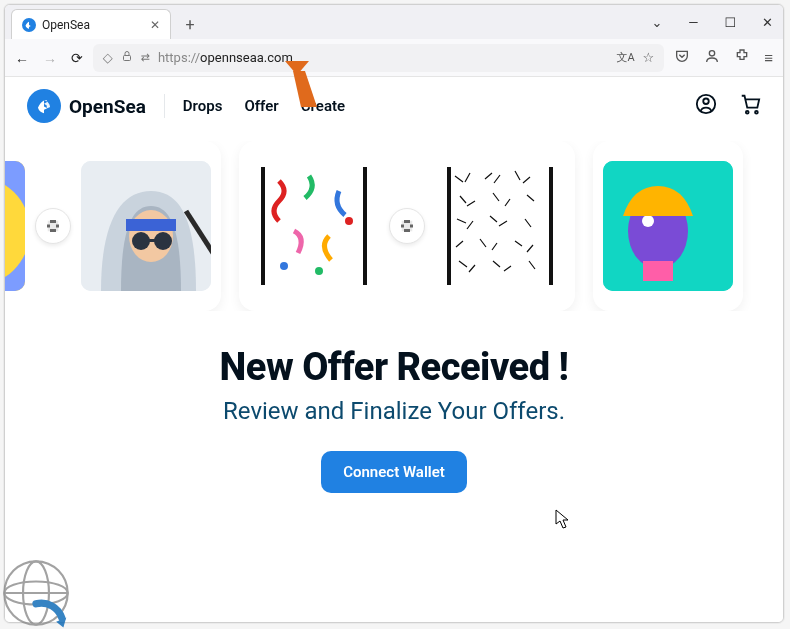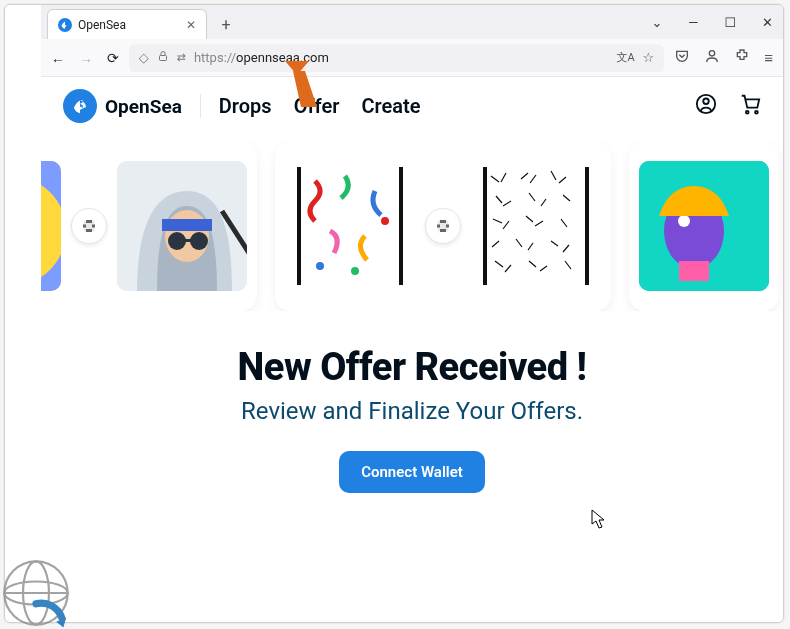--- a/index.html
+++ b/index.html
@@ -1,19 +1,19 @@
 <!DOCTYPE html>
 <html><head>
 <meta charset="utf-8">
 <style>
   * { margin: 0; padding: 0; box-sizing: border-box; font-family: -apple-system, BlinkMacSystemFont, "Segoe UI", Roboto, sans-serif; }
   body { width: 790px; height: 629px; background: #f5f5f5; position: relative; overflow: hidden; }
 
   
-  .browser-window { width: 780px; height: 619px; margin: 4px; border: 1px solid #d0d0d0; border-radius: 6px; background: #fff; position: relative; overflow: hidden; box-shadow: 0 0 0 1px rgba(0,0,0,.04); padding-left: 36px; }
+  .browser-window { width: 780px; height: 619px; margin: 4px; border: 1px solid #d0d0d0; border-radius: 6px; background: #fff; position: relative; overflow: hidden; box-shadow: 0 0 0 1px rgba(0,0,0,.04); }
 
   
   .tab-strip { height: 34px; background: #f0f0f4; display: flex; align-items: flex-end; padding-left: 6px; position: relative; }
   .tab { height: 30px; width: 160px; background: #fff; border: 1px solid #d0d0d0; border-bottom: none; border-radius: 6px 6px 0 0; display: flex; align-items: center; padding: 0 10px; font-size: 12px; color: #222; position: relative; margin-top: 4px;}
   .tab .favicon { width: 14px; height: 14px; margin-right: 6px; display:flex; align-items:center; justify-content:center;}
   .tab .close { margin-left: auto; color: #666; font-size: 12px; cursor: pointer; }
   .newtab { width: 26px; height: 26px; display: flex; align-items: center; justify-content: center; color: #555; font-size: 16px; margin-left: 6px; margin-bottom: 2px; cursor: pointer; border-radius: 4px; }
   .win-controls { position: absolute; right: 6px; top: 0; height: 34px; display: flex; align-items: center; gap: 18px; font-size: 13px; color: #333; }
   .win-controls span { cursor: pointer; padding: 4px; }
 
@@ -31,21 +31,21 @@
   
   .annot-arrow { position: absolute; left: 270px; top: 54px; z-index: 50; pointer-events: none; }
 
   
   .content { position: relative; width:100%; height: calc(100% - 34px - 38px); overflow:hidden; background:#fff; }
   .site-header { height: 58px; display:flex; align-items:center; padding: 0 22px; gap: 10px; }
   .logo-wrap { display:flex; align-items:center; gap:8px; }
   .opensea-logo { width:34px; height:34px; border-radius:50%; background:#2081e2; display:flex; align-items:center; justify-content:center; }
   .logo-text { font-weight:700; font-size:19px; color:#04111d; }
   .divider { width:1px; height:24px; background:#e5e8eb; margin:0 8px; }
-  .nav-links { display:flex; gap:22px; font-size:20px; font-weight:600; color:#04111d; }
+  .nav-links { display:flex; gap:22px; font-size:15px; font-weight:600; color:#04111d; }
   .nav-links span { cursor:pointer; }
   .header-right { margin-left:auto; display:flex; gap:22px; align-items:center; color:#04111d; }
   .header-right span { cursor:pointer; }
 
   
   .carousel { margin-top: 6px; padding: 0; display:flex; gap: 18px; position:relative; height: 170px; overflow:hidden; }
   .card-group { display:flex; gap:10px; align-items:center; background:#fff; border-radius:16px; padding: 10px; box-shadow: 0 4px 12px rgba(0,0,0,.06); position:relative; }
   .card-group.offset-left { margin-left: -120px; }
   .nft { width: 130px; height: 130px; border-radius: 10px; background:#f3f3f3; position:relative; overflow:hidden; }
   .link-badge { width:36px; height:36px; border-radius:50%; background:#fff; border:1px solid #e5e5e5; display:flex; align-items:center; justify-content:center; color:#666; box-shadow:0 2px 4px rgba(0,0,0,.08); position:relative; z-index:2;}

